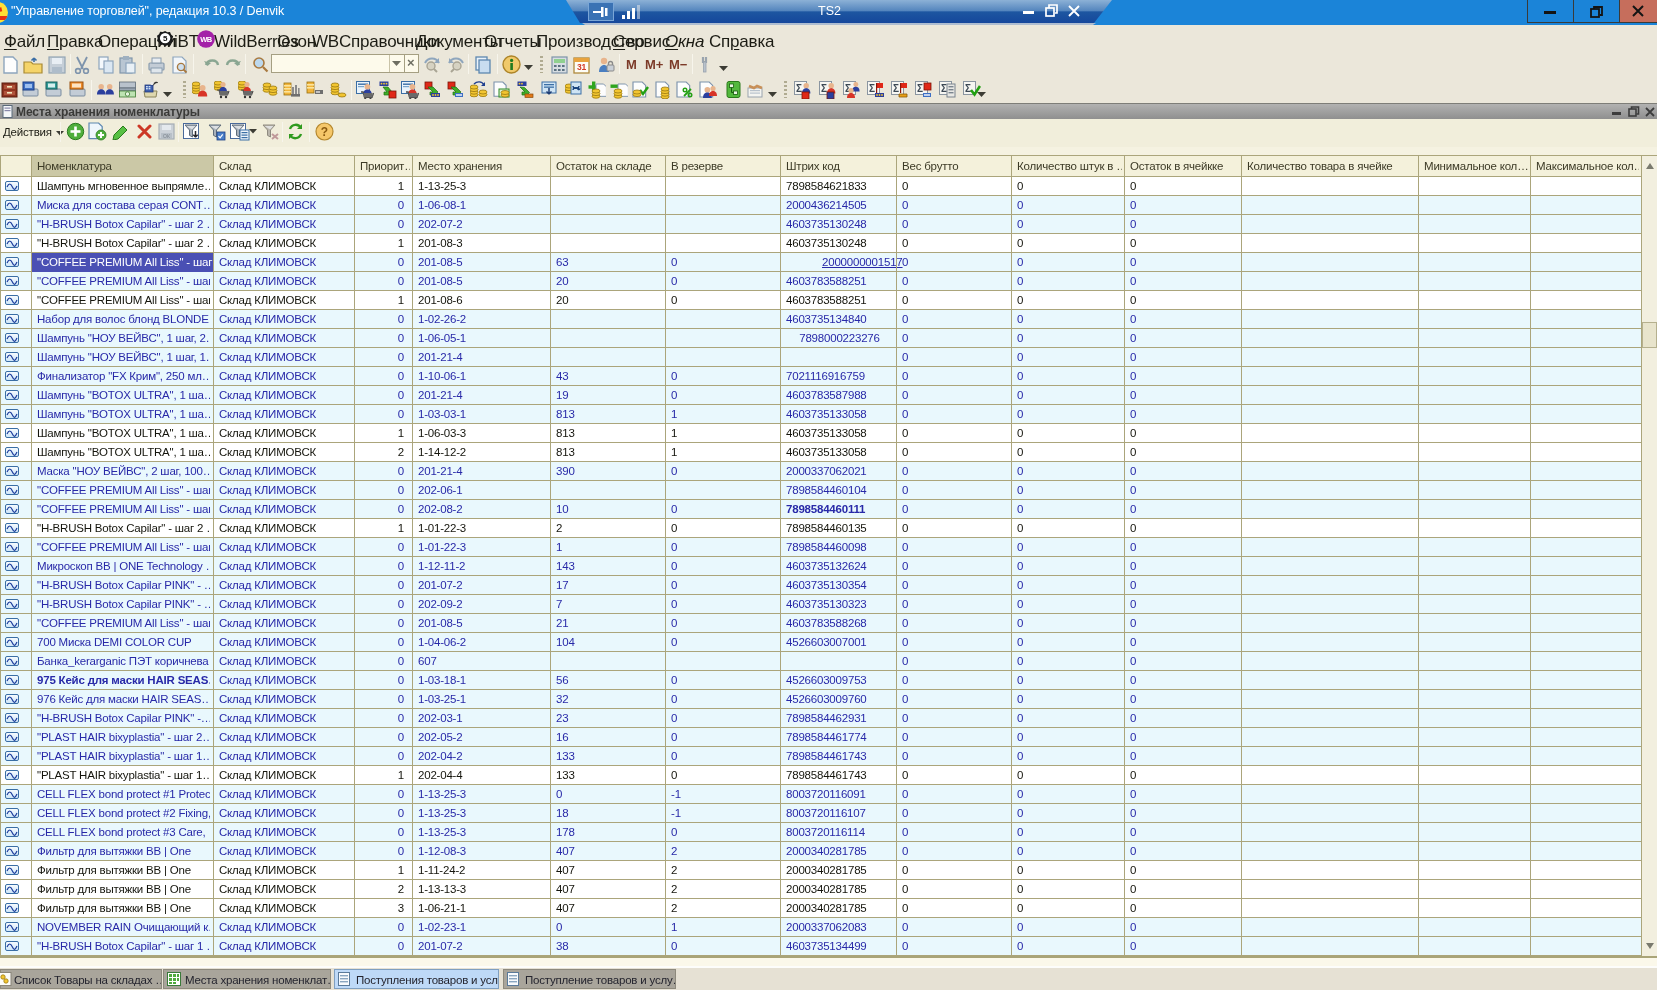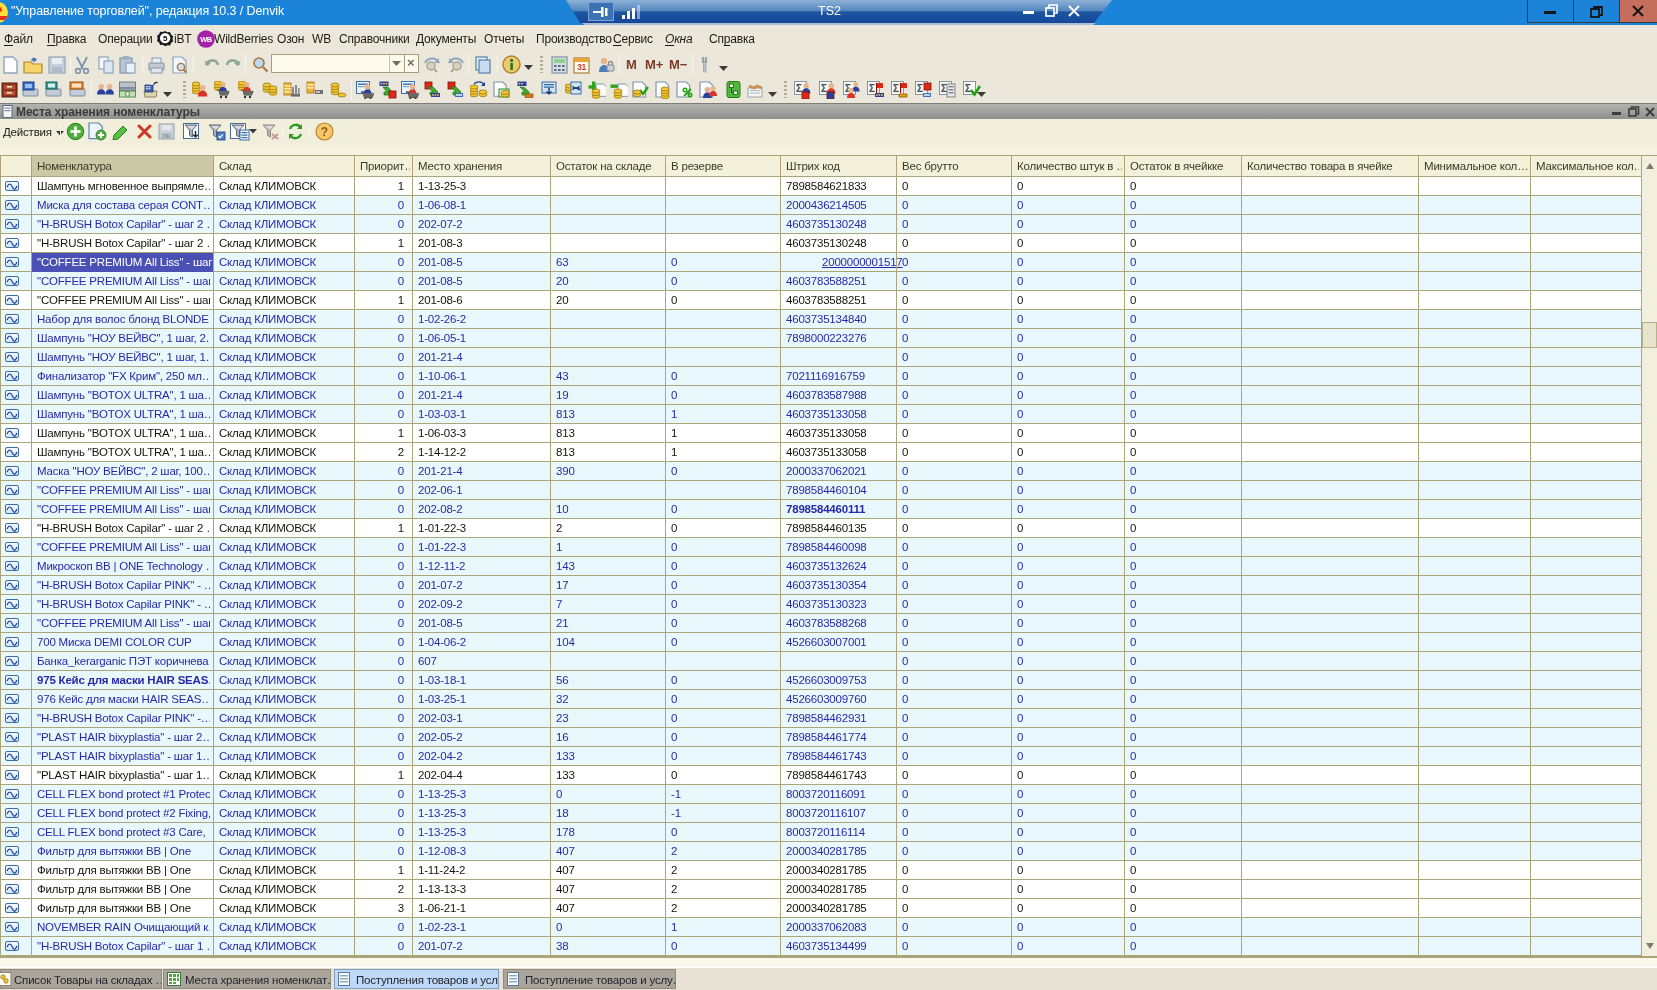--- a/index.html
+++ b/index.html
@@ -1,20 +1,20 @@
 <!DOCTYPE html>
 <html><head><meta charset="utf-8">
 <style>
 *{margin:0;padding:0;box-sizing:border-box;}
 html,body{width:1657px;height:990px;overflow:hidden;}
 body{font-family:"Liberation Sans", sans-serif;position:relative;background:#ebe7da;
  font-size:11.5px;letter-spacing:-0.2px;}
 .abs{position:absolute;}
 .ic{position:absolute;display:block;}
-.mi{position:absolute;top:32px;font-size:12px;color:#1c1c14;white-space:nowrap;}
+.mi{position:absolute;top:32px;font-size:17px;color:#1c1c14;white-space:nowrap;}
 .mi u{text-underline-offset:1.5px;}
 .hdrtxt{position:absolute;top:160px;font-size:11.5px;color:#3c3a26;white-space:nowrap;overflow:hidden;height:14px;}
 .row{position:absolute;left:0;width:1641px;height:19px;border-bottom:1px solid #aba57b;white-space:nowrap;}
 .cell{position:absolute;top:3px;height:15px;overflow:hidden;}
 .vline{position:absolute;width:1px;background:#aba57b;}
 .rowico{position:absolute;left:5px;top:4px;width:14px;height:10px;border:1px solid #3a6ea5;border-radius:2px;background:linear-gradient(#f6fbff,#cfe6f8);}
 .tab{position:absolute;top:969px;height:20px;border:1px solid #8e8a7d;background:#a9a59b;color:#1c1c14;white-space:nowrap;overflow:hidden;}
 .tab .tx{position:absolute;top:4px;left:21px;color:#24242e;}
 svg{display:block;}
 </style></head><body>
@@ -839,21 +839,21 @@
       <svg width="12" height="8" viewBox="0 0 12 8" style="display:block;margin:0 auto;">
         <path d="M1 5c1.8-4 3.6-4 5.4 0s3 2.4 4.6-1" fill="none" stroke="#1c3c9c" stroke-width="1.2"></path>
       </svg>
     </div>
     <div class="cell" style="left:37px;width:173px;">Шампунь "НОУ ВЕЙВС", 1 шаг, 2…</div>
     <div class="cell" style="left:219px;width:132px;">Склад КЛИМОВСК</div>
     <div class="cell" style="left:358px;width:46px;text-align:right;">0</div>
     <div class="cell" style="left:418px;width:129px;">1-06-05-1</div>
     <div class="cell" style="left:556px;width:106px;"></div>
     <div class="cell" style="left:671px;width:106px;"></div>
-    <div class="cell" style="left:786px;width:107px;">7898000223276</div>
+    <div class="cell" style="left:786px;width:107px;text-align:center;">7898000223276</div>
     <div class="cell" style="left:902px;width:60px;">0</div>
     <div class="cell" style="left:1017px;width:60px;">0</div>
     <div class="cell" style="left:1130px;width:60px;">0</div>
   </div>
 <div class="row" style="top:348px;background:#e9f8fd;color:#2829a8;">
     <div class="rowico">
       <svg width="12" height="8" viewBox="0 0 12 8" style="display:block;margin:0 auto;">
         <path d="M1 5c1.8-4 3.6-4 5.4 0s3 2.4 4.6-1" fill="none" stroke="#1c3c9c" stroke-width="1.2"></path>
       </svg>
     </div>

